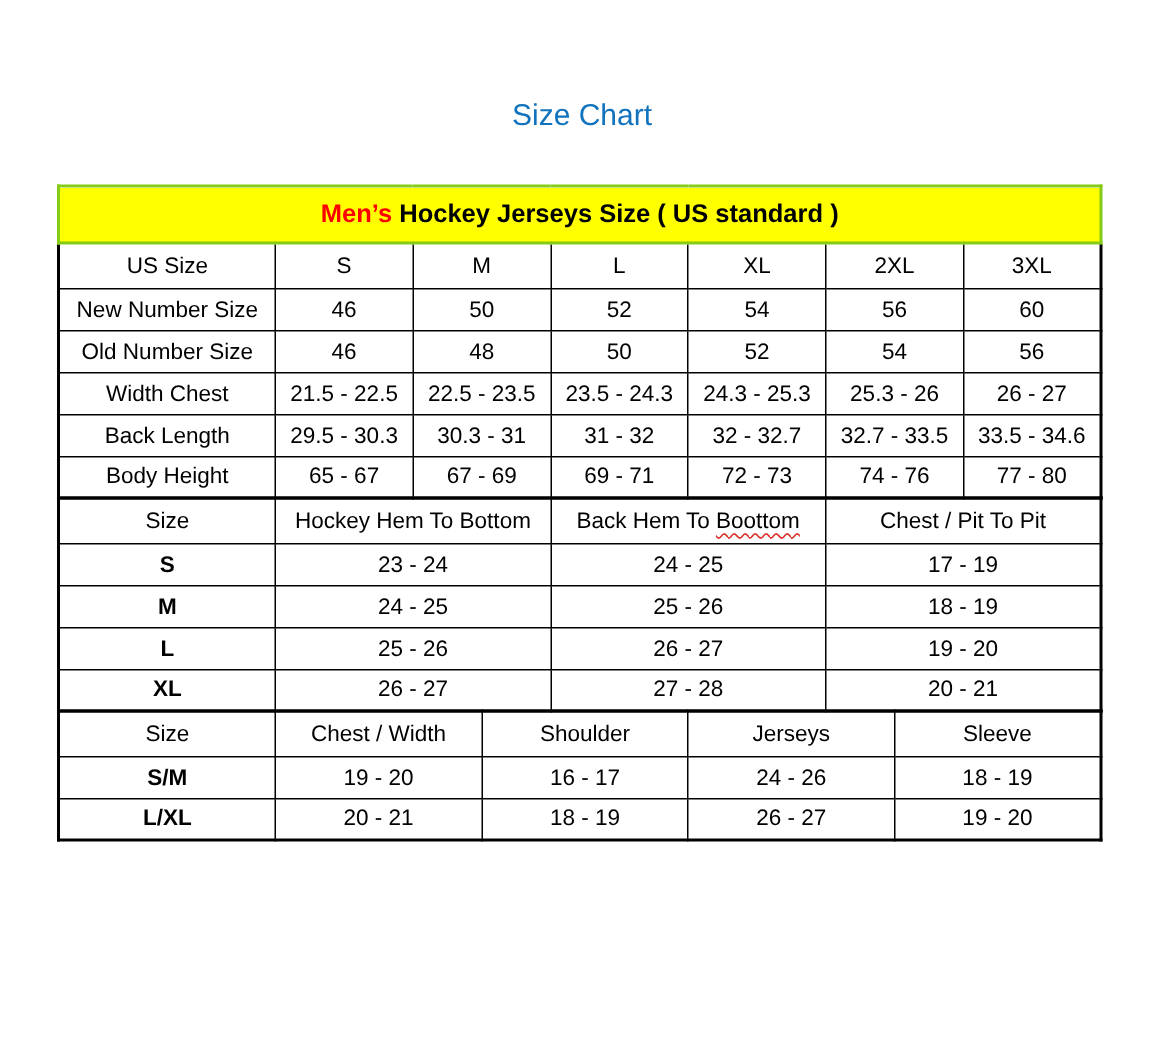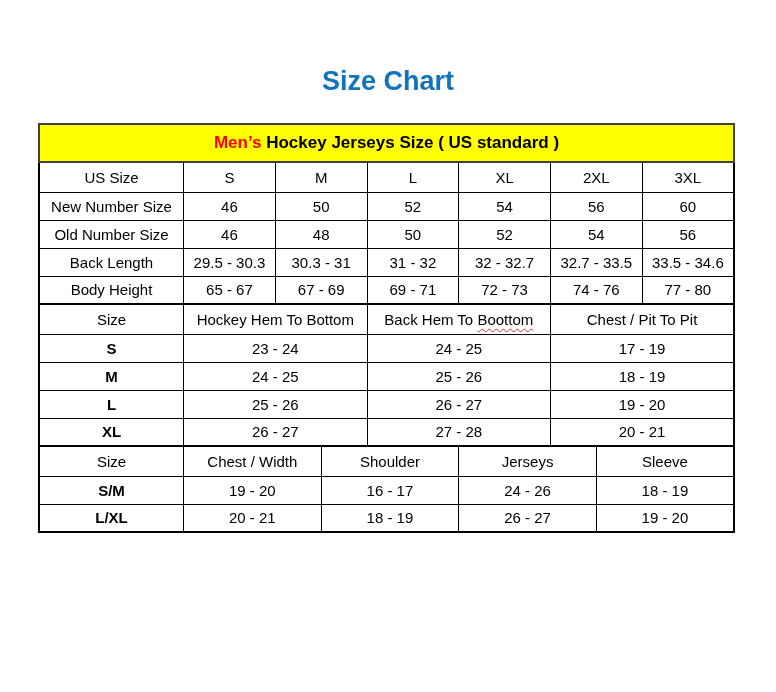--- a/index.html
+++ b/index.html
@@ -8,22 +8,22 @@
     background: #ffffff;
     font-family: "Liberation Sans", sans-serif;
     overflow: hidden;
     position: relative;
   }
   .page-title {
     position: absolute;
     top: 66px; left: 0;
     width: 776px;
     text-align: center;
-    font-size: 27px;
-    font-weight: bold;
+    font-size: 20px;
+    font-weight: normal;
     color: var(--title-blue, #1173bd);
     letter-spacing: 0px;
   }
   .tables-container {
     position: absolute;
     left: 38px; top: 123px;
     width: 697px;
   }
   table.size-table {
     width: 100%;
@@ -40,21 +40,21 @@
     font-size: 15px;
     padding: 0 2px;
     overflow: hidden;
     white-space: nowrap;
   }
   tr.ytitle-row td {
     background: var(--header-yellow, #ffff00);
     height: 38px;
     font-size: 17px;
     font-weight: bold;
-    border: 2px solid #404040;
+    border: 2px solid #84cc16;
   }
   tr.header-row th { height: 30px; font-weight: normal; }
   tr.data-row td { height: 28px; font-weight: normal; }
   tr.data-row td.row-label { font-weight: bold; }
   table[data-table="0"] tr.data-row td.row-label { font-weight: normal; text-align: center; }
   .red-part { color: var(--accent-red, #ff0000); }
   .squiggle {
     text-decoration: underline wavy #d93025;
     text-decoration-thickness: 1px;
     text-underline-offset: 3px;
@@ -101,20 +101,29 @@
         <tr class="data-row">
           <td class="row-label">Old Number Size</td>
           <td>46</td>
           <td>48</td>
           <td>50</td>
           <td>52</td>
           <td>54</td>
           <td>56</td>
         </tr>
         <tr class="data-row">
+          <td class="row-label">Width Chest</td>
+          <td>21.5 - 22.5</td>
+          <td>22.5 - 23.5</td>
+          <td>23.5 - 24.3</td>
+          <td>24.3 - 25.3</td>
+          <td>25.3 - 26</td>
+          <td>26 - 27</td>
+        </tr>
+        <tr class="data-row">
           <td class="row-label">Back Length</td>
           <td>29.5 - 30.3</td>
           <td>30.3 - 31</td>
           <td>31 - 32</td>
           <td>32 - 32.7</td>
           <td>32.7 - 33.5</td>
           <td>33.5 - 34.6</td>
         </tr>
         <tr class="data-row">
           <td class="row-label">Body Height</td>

